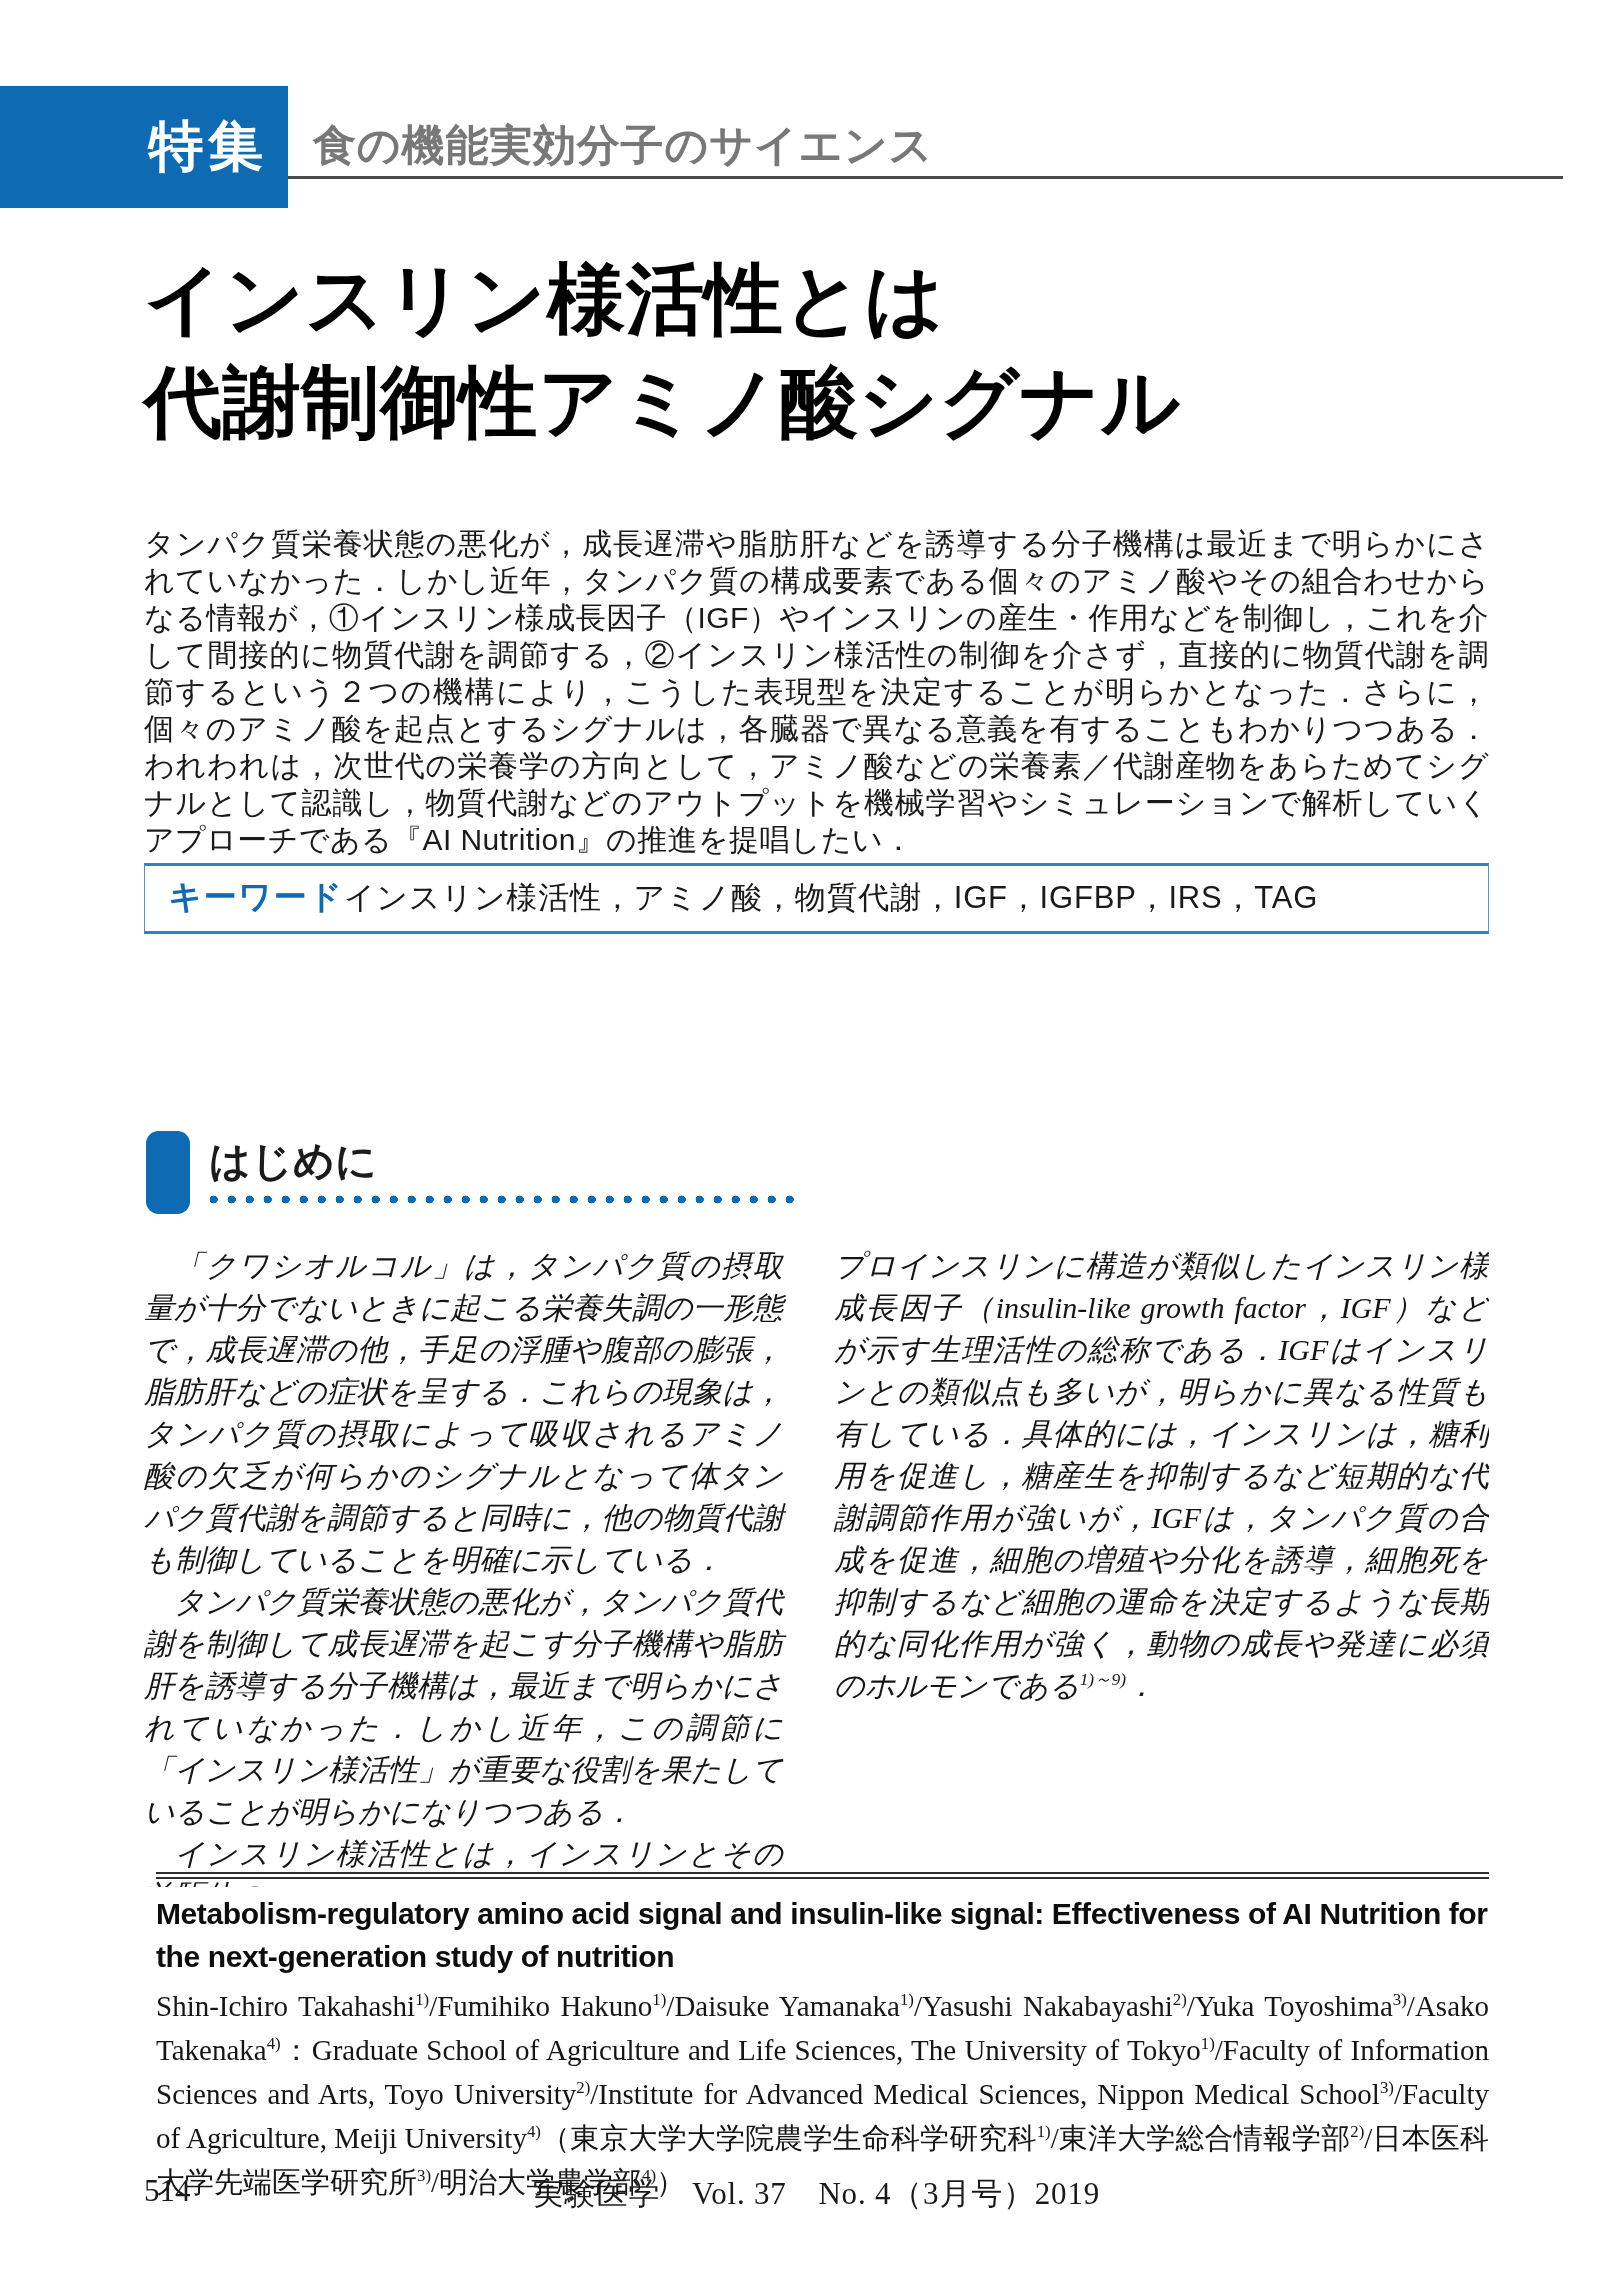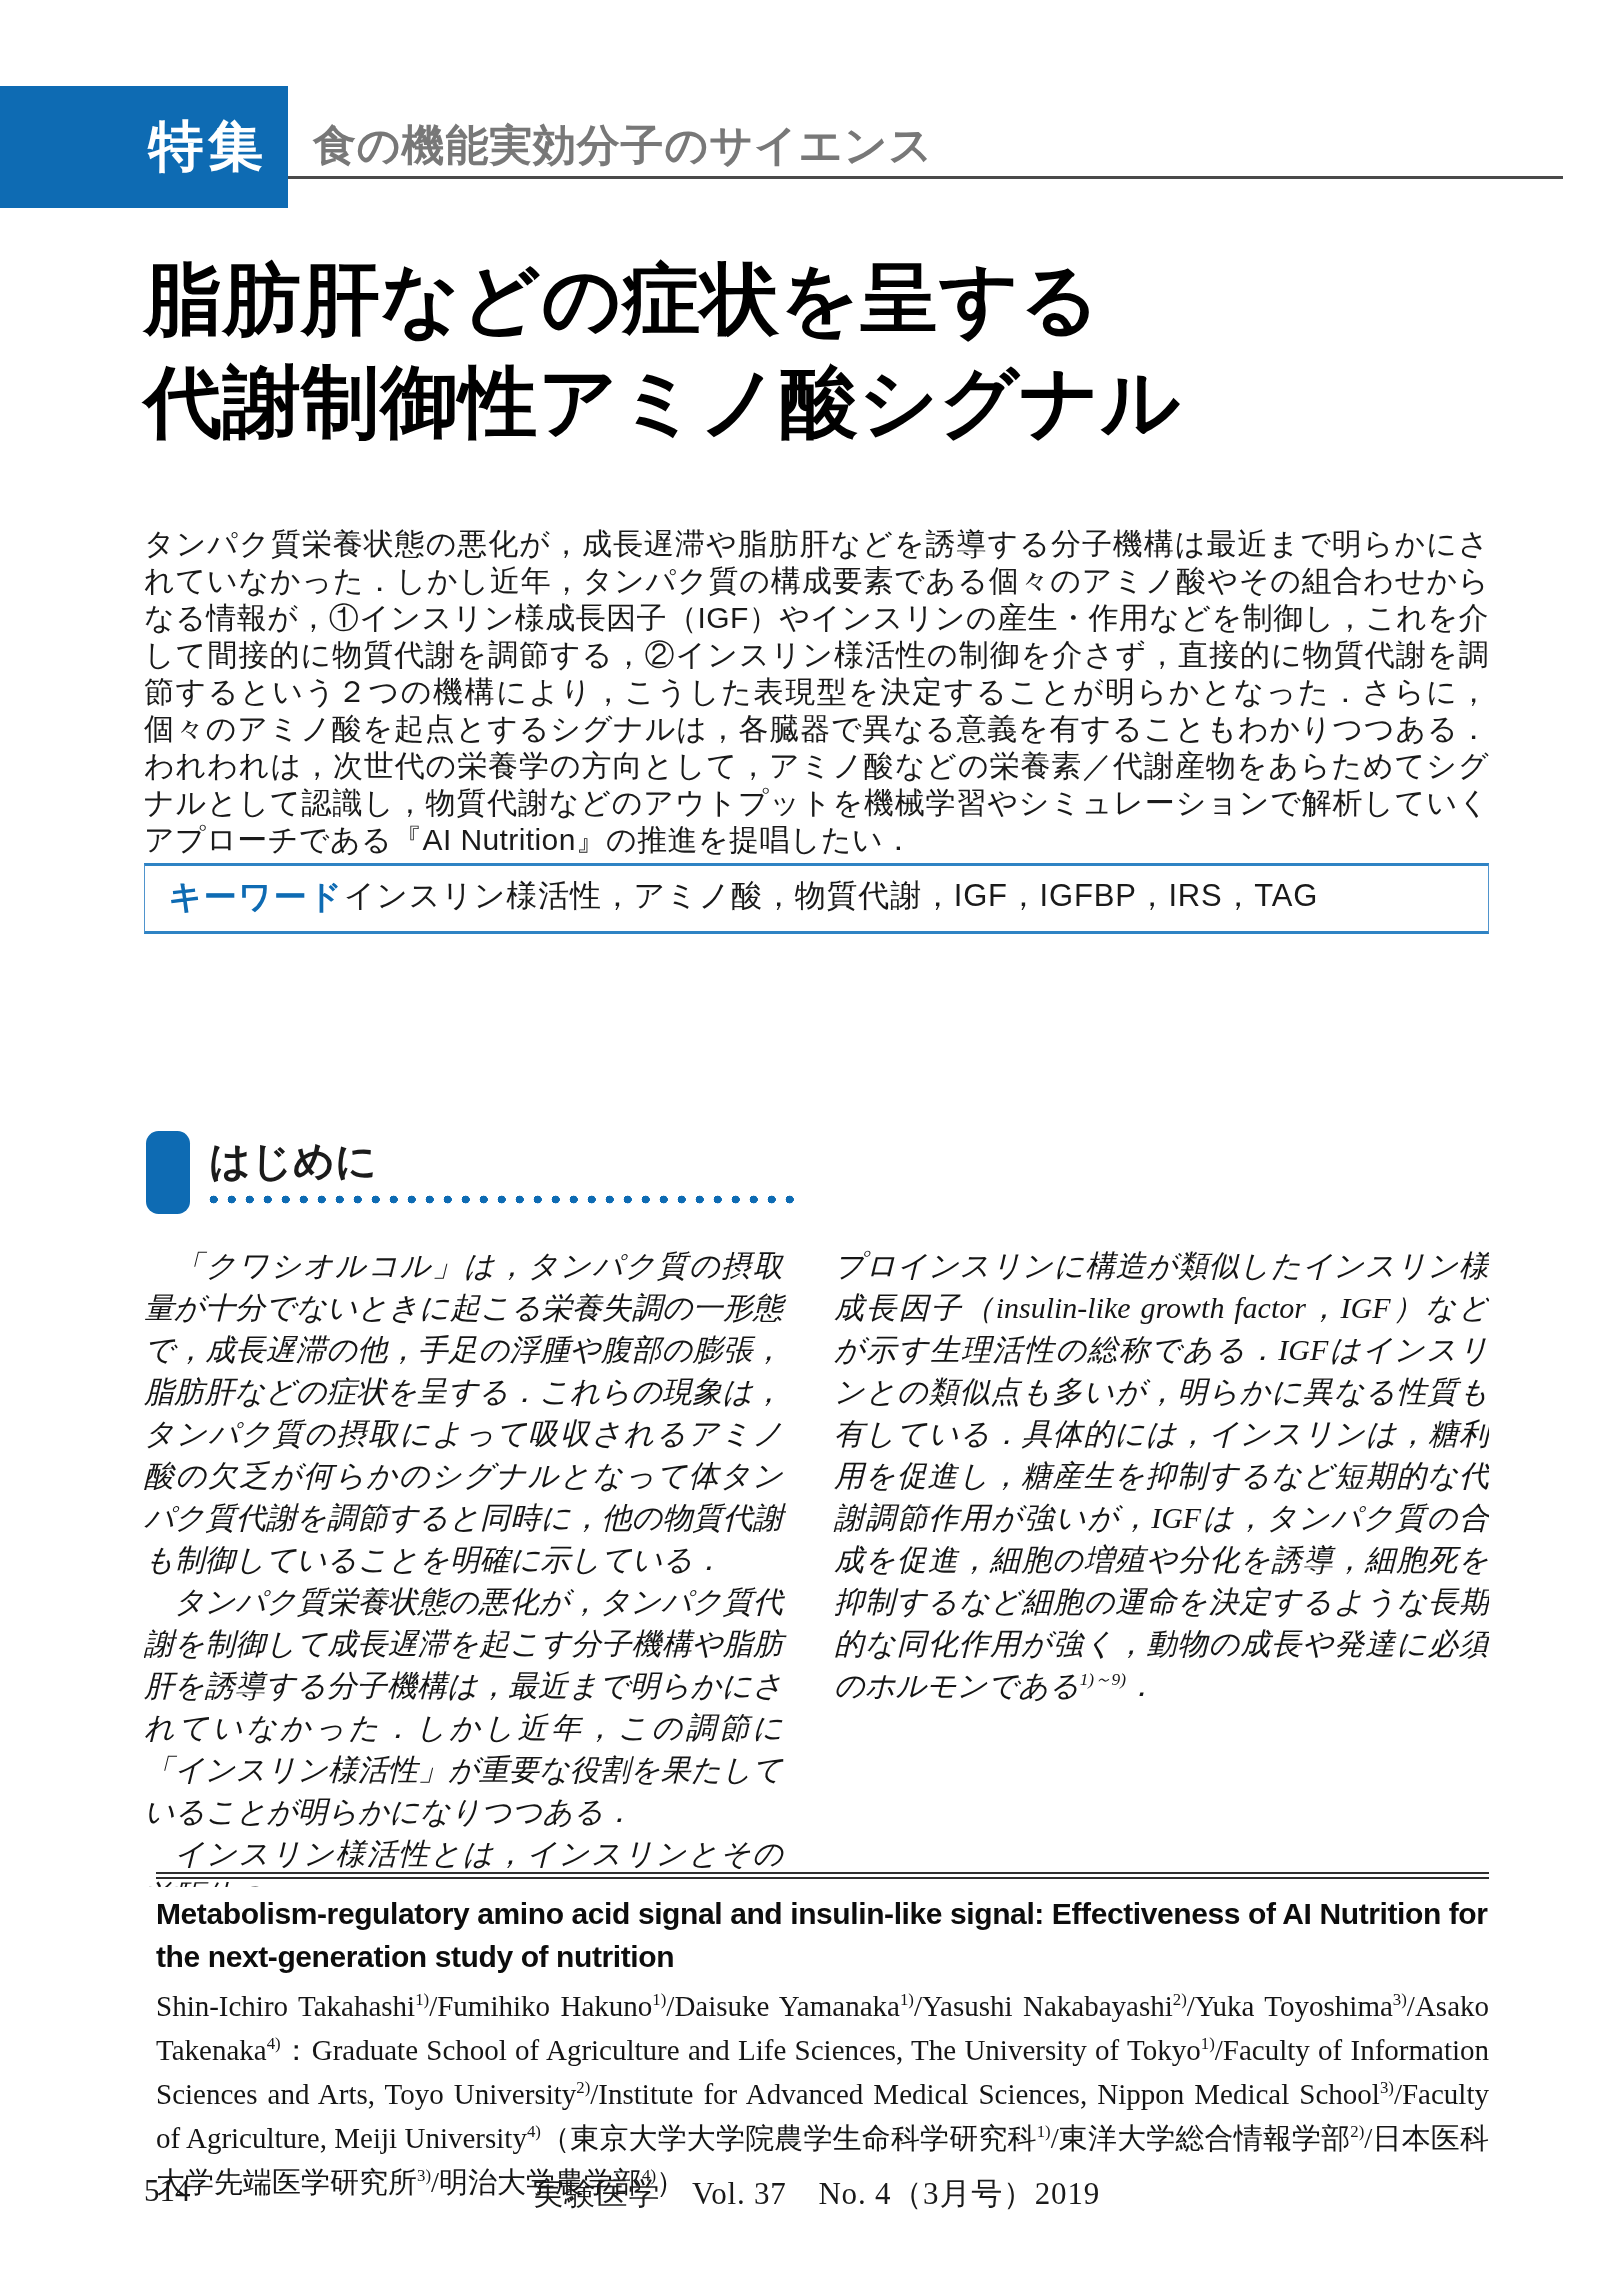--- a/index.html
+++ b/index.html
@@ -35,21 +35,21 @@
   .subtitle{font-size:45px;line-height:61px;font-weight:600;color:#1b1b1b;margin-top:7.8px;white-space:nowrap;}
   .authors{font-size:37px;line-height:47px;font-weight:700;color:#000;margin-top:37px;letter-spacing:1.6px;white-space:nowrap;}
   .abstract{
     margin-top:71px;font-size:30px;line-height:37px;color:#1a1a1a;
     text-align:justify;text-justify:inter-ideograph;letter-spacing:0.4px;
   }
   
   .keyword-box{
     margin-top:4.7px;border:1.6px solid var(--keyword-border);
     border-top:3.1px solid #2f83c4;border-bottom:3.1px solid #2f83c4;
-    display:flex;align-items:flex-start;padding:9.4px 23.4px 11px 23.4px;
+    display:flex;align-items:center;padding:9.4px 23.4px 11px 23.4px;
   }
   .kw-label{color:var(--accent-blue);font-size:33px;font-weight:800;letter-spacing:1.6px;white-space:nowrap;}
   .kw-text{font-size:31px;color:#1a1a1a;letter-spacing:0.8px;}
   
   .sec-and-columns{position:absolute;top:1131px;left:144px;right:129px;}
   .sec-head{position:relative;padding-left:65px;min-height:90px;}
   .sec-bullet{position:absolute;left:1.6px;top:0;width:44px;height:83px;background:var(--accent-blue);border-radius:12.5px;}
   .sec-title{font-size:41px;line-height:50px;font-weight:800;color:#1b1b1b;padding-top:4.7px;}
   .sec-dots{
     margin-top:9.4px;width:586px;height:9.4px;
@@ -83,21 +83,21 @@
 <header class="feature-header">
   <div class="feature-badge">
     <span>特集</span>
   </div>
   <div class="feature-title">食の機能実効分子のサイエンス</div>
   <div class="header-rule"></div>
 </header>
 
 <main class="content">
   <h1 class="title">
-    <span class="tline">脂肪肝などの症状を呈する</span>
+    <span class="tline">インスリン様活性とは</span>
     <span class="tline">代謝制御性アミノ酸シグナル</span>
   </h1>
   <p class="abstract">タンパク質栄養状態の悪化が，成長遅滞や脂肪肝などを誘導する分子機構は最近まで明らかにされていなかった．しかし近年，タンパク質の構成要素である個々のアミノ酸やその組合わせからなる情報が，①インスリン様成長因子（IGF）やインスリンの産生・作用などを制御し，これを介して間接的に物質代謝を調節する，②インスリン様活性の制御を介さず，直接的に物質代謝を調節するという２つの機構により，こうした表現型を決定することが明らかとなった．さらに，個々のアミノ酸を起点とするシグナルは，各臓器で異なる意義を有することもわかりつつある．われわれは，次世代の栄養学の方向として，アミノ酸などの栄養素／代謝産物をあらためてシグナルとして認識し，物質代謝などのアウトプットを機械学習やシミュレーションで解析していくアプローチである『AI Nutrition』の推進を提唱したい．</p>
   <div class="keyword-box">
     <span class="kw-label">キーワード</span>
     <span class="kw-text">インスリン様活性，アミノ酸，物質代謝，IGF，IGFBP，IRS，TAG</span>
   </div>
 </main>
 
 <section class="sec-and-columns">

